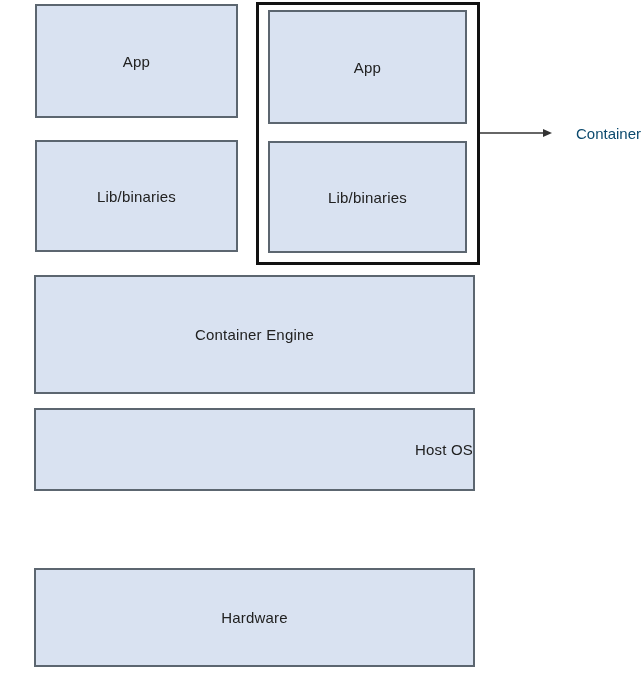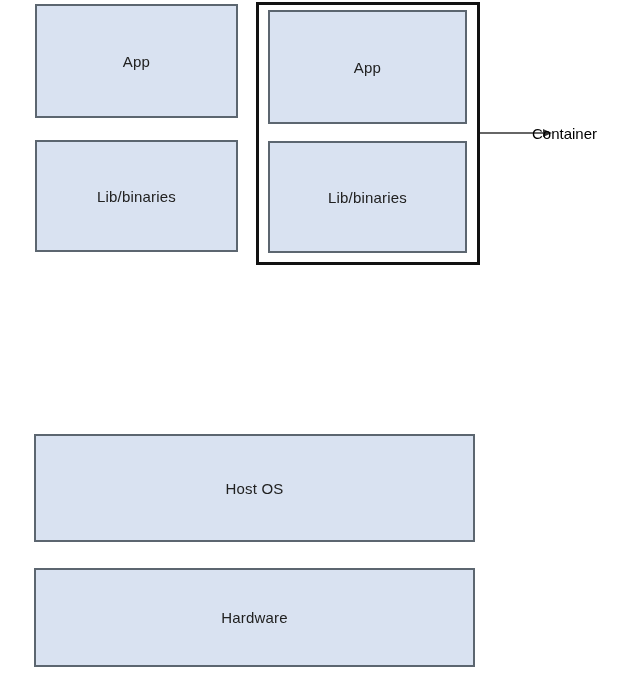--- a/index.html
+++ b/index.html
@@ -38,33 +38,33 @@
     box-sizing: border-box;
     left: 228px; top: 2px; width: 224px; height: 263px;
     border: 3px solid #111111;
     background: #ffffff;
   }
   
   .box-right-app  { left: 240px; top: 10px;  width: 199px; height: 114px; }
   .box-right-libs { left: 240px; top: 141px; width: 199px; height: 112px; }
   
   .box-engine     { left: 6px; top: 275px; width: 441px; height: 119px; }
-  .box-hostos     { left: 6px; top: 434px; width: 441px; height: 108px; }
+  .box-hostos     { left: 6px; top: 408px; width: 441px; height: 83px; justify-content: flex-end; }
   .box-hardware   { left: 6px; top: 568px; width: 441px; height: 99px; }
   
   .arrow-svg {
     position: absolute;
     left: 452px; top: 125px;
     width: 76px; height: 16px;
   }
   .container-label {
     position: absolute;
-    left: 504px; top: 125px;
+    left: 548px; top: 125px;
     font-size: 15px;
-    color: #000000;
+    color: #0c4a6e;
     white-space: nowrap;
   }
 </style>
 </head>
 <body>
 
 <div class="canvas">
 
   <div class="node box-left-app">
     <span>App</span>
@@ -84,20 +84,23 @@
     <span>Lib/binaries</span>
   </div>
 
   <svg class="arrow-svg" viewBox="0 0 76 16">
     <line x1="0" y1="8" x2="63" y2="8" stroke="#333333" stroke-width="1.5"></line>
     <polygon points="63,4 72,8 63,12" fill="#333333"></polygon>
   </svg>
 
   <div class="container-label">Container</div>
 
+  <div class="node box-engine">
+    <span>Container Engine</span>
+  </div>
 
   <div class="node box-hostos">
     <span>Host OS</span>
   </div>
 
   <div class="node box-hardware">
     <span>Hardware</span>
   </div>
 
 </div>

